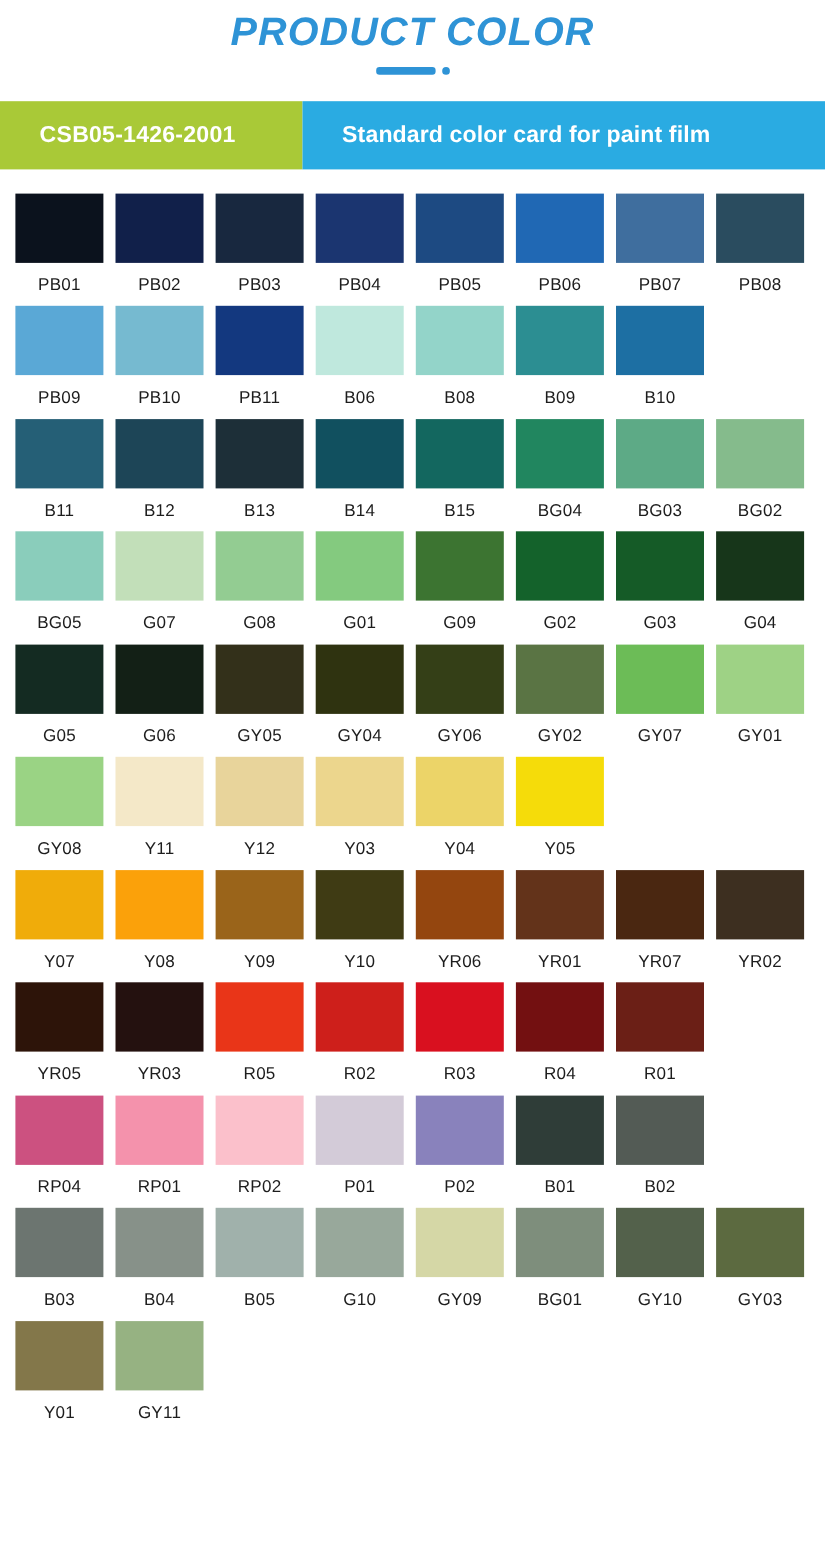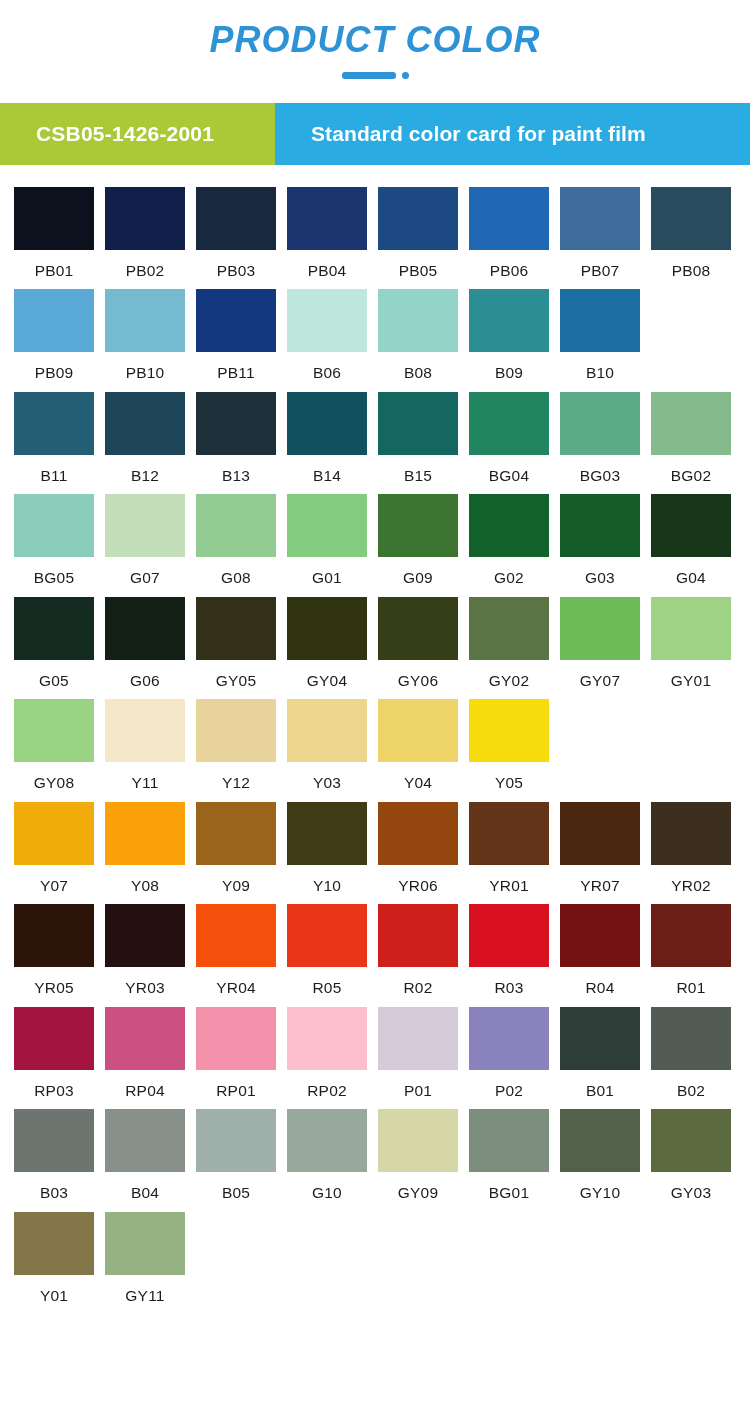--- a/index.html
+++ b/index.html
@@ -11,21 +11,21 @@
     width: 750px;
     height: 1417px;
     font-family: "Liberation Sans", "DejaVu Sans", sans-serif;
     overflow: hidden;
     position: relative;
   }
 
   
   .title-block {
     width: 100%;
-    padding-top: 21px;
+    padding-top: 10px;
     text-align: center;
   }
   .page-title {
     font-size: 36px;
     font-weight: bold;
     font-style: italic;
     letter-spacing: 1px;
     color: #2e93d6;
     line-height: 1.05;
     margin: 0;
@@ -366,24 +366,20 @@
     <div class="grid-row">
       <div class="swatch-cell">
         <span class="swatch-chip" style="background: rgb(45, 20, 9);"></span>
         <span class="swatch-label">YR05</span>
       </div>
       <div class="swatch-cell">
         <span class="swatch-chip" style="background: rgb(36, 17, 15);"></span>
         <span class="swatch-label">YR03</span>
       </div>
       <div class="swatch-cell">
-        <span class="swatch-chip" style="background: rgb(244, 80, 12);"></span>
-        <span class="swatch-label">YR04</span>
-      </div>
-      <div class="swatch-cell">
         <span class="swatch-chip" style="background: rgb(233, 53, 24);"></span>
         <span class="swatch-label">R05</span>
       </div>
       <div class="swatch-cell">
         <span class="swatch-chip" style="background: rgb(206, 31, 27);"></span>
         <span class="swatch-label">R02</span>
       </div>
       <div class="swatch-cell">
         <span class="swatch-chip" style="background: rgb(217, 16, 31);"></span>
         <span class="swatch-label">R03</span>
@@ -392,24 +388,20 @@
         <span class="swatch-chip" style="background: rgb(115, 16, 17);"></span>
         <span class="swatch-label">R04</span>
       </div>
       <div class="swatch-cell">
         <span class="swatch-chip" style="background: rgb(107, 31, 22);"></span>
         <span class="swatch-label">R01</span>
       </div>
     </div>
     <div class="grid-row">
       <div class="swatch-cell">
-        <span class="swatch-chip" style="background: rgb(164, 20, 64);"></span>
-        <span class="swatch-label">RP03</span>
-      </div>
-      <div class="swatch-cell">
         <span class="swatch-chip" style="background: rgb(204, 81, 128);"></span>
         <span class="swatch-label">RP04</span>
       </div>
       <div class="swatch-cell">
         <span class="swatch-chip" style="background: rgb(244, 146, 172);"></span>
         <span class="swatch-label">RP01</span>
       </div>
       <div class="swatch-cell">
         <span class="swatch-chip" style="background: rgb(251, 192, 203);"></span>
         <span class="swatch-label">RP02</span>

